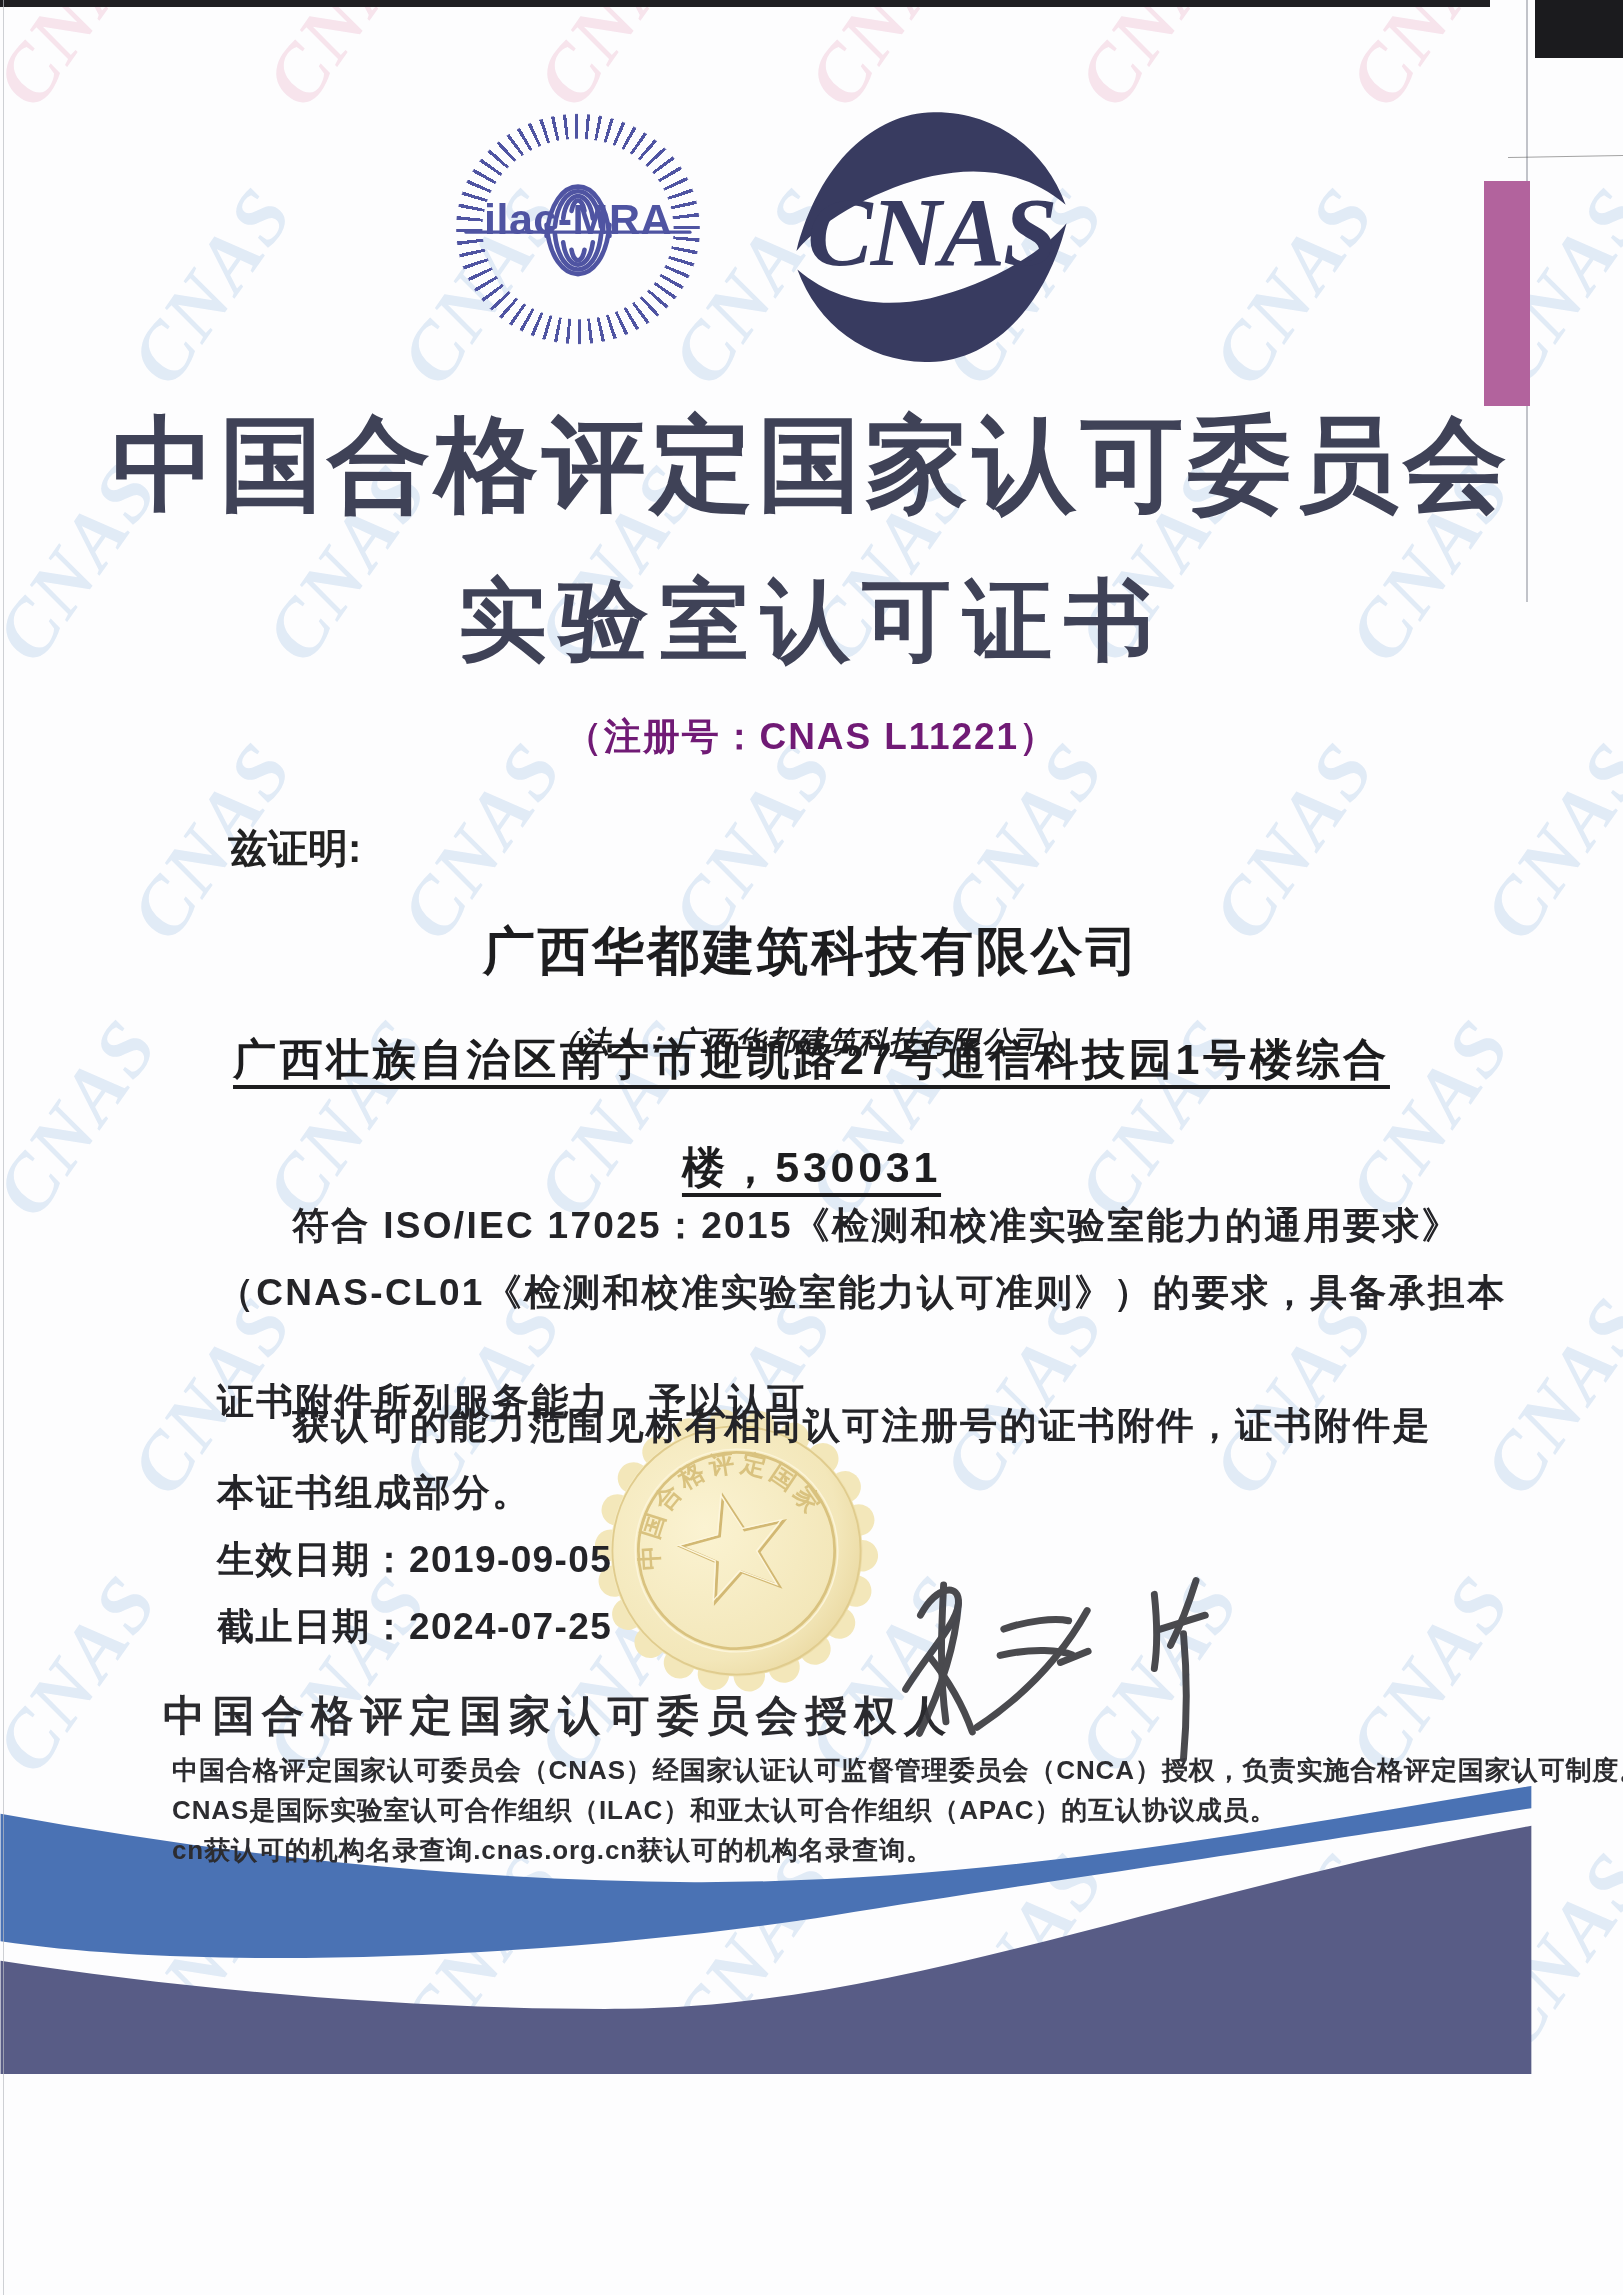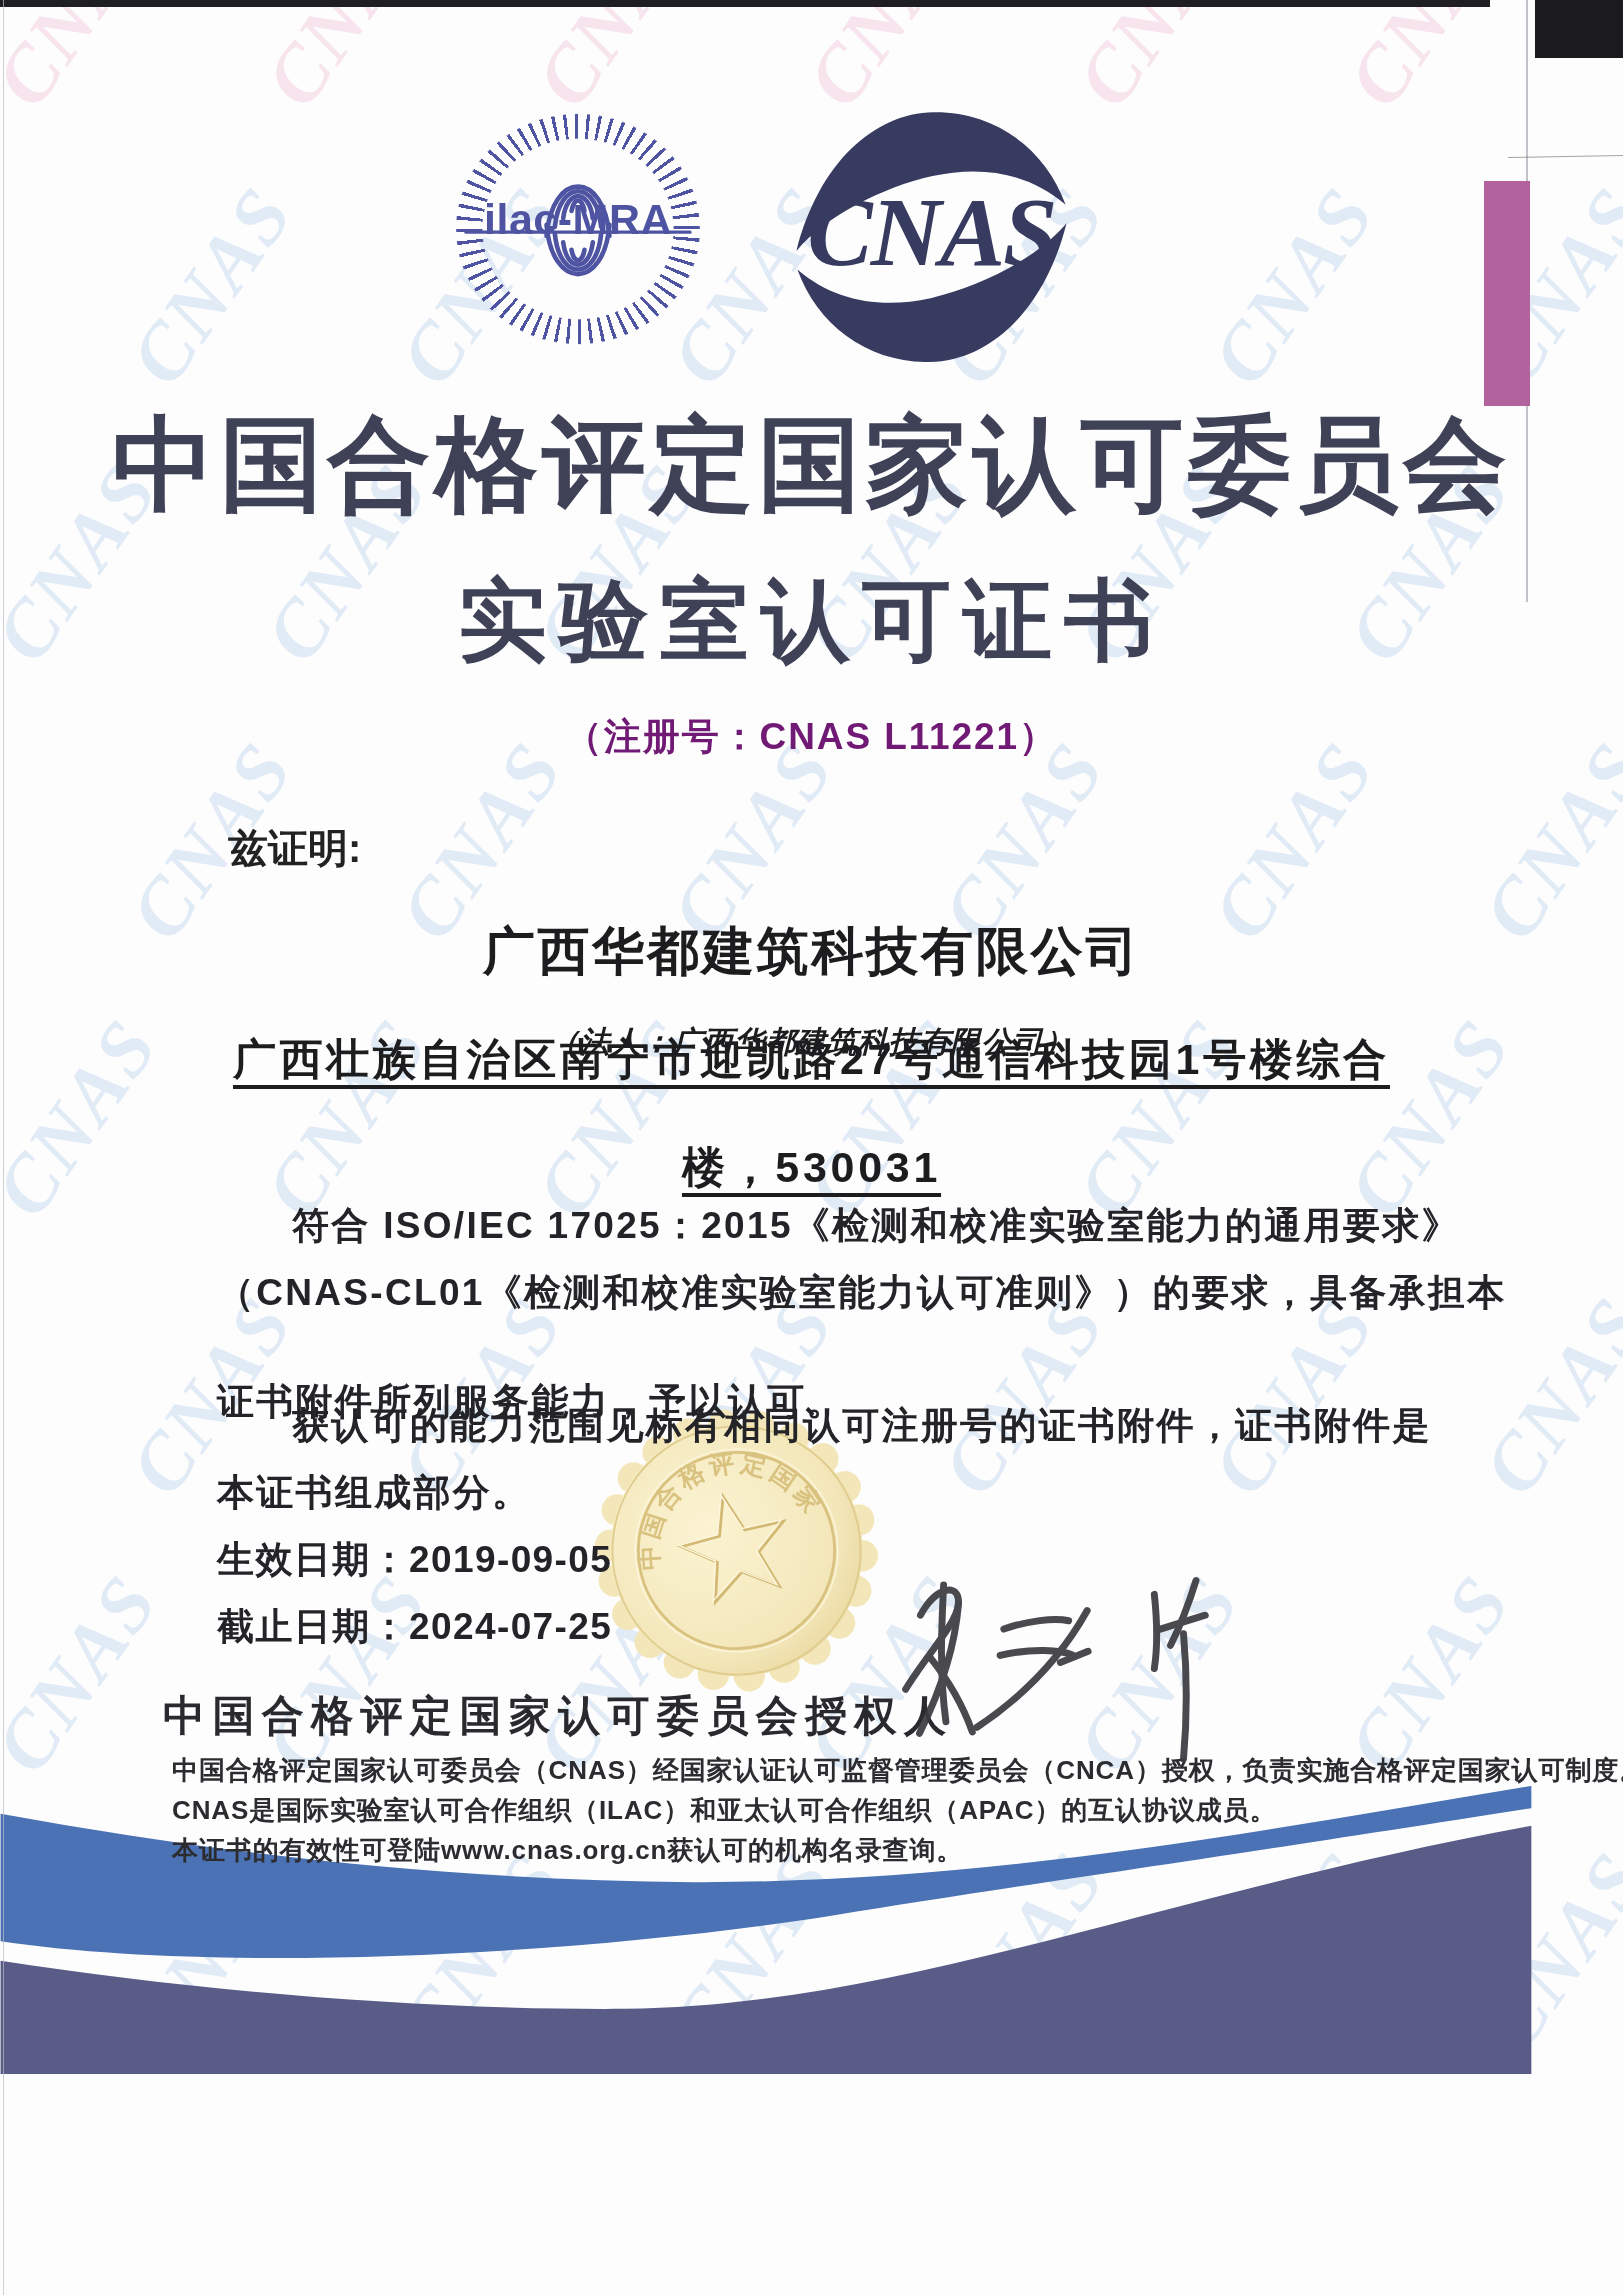--- a/index.html
+++ b/index.html
@@ -242,16 +242,16 @@
       <path d="M452,262 L512,238"></path>
       <path d="M655,115 C662,180 662,230 655,275"></path>
       <path d="M745,85 C728,140 710,185 690,225"></path>
       <path d="M668,190 L765,160"></path>
       <path d="M718,200 C726,290 726,380 718,470"></path>
     </g>
   </svg>
 
   <div class="txt footer-line f1">中国合格评定国家认可委员会（CNAS）经国家认证认可监督管理委员会（CNCA）授权，负责实施合格评定国家认可制度。</div>
   <div class="txt footer-line f2">CNAS是国际实验室认可合作组织（ILAC）和亚太认可合作组织（APAC）的互认协议成员。</div>
-  <div class="txt footer-line f3">本证书的有效性可登陆www.cnas.org.cn获认可的机构名录查询。</div>
+  <div class="txt footer-line f3">cn获认可的机构名录查询.cnas.org.cn获认可的机构名录查询。</div>
 
 </div>
 
 
 </body></html>

